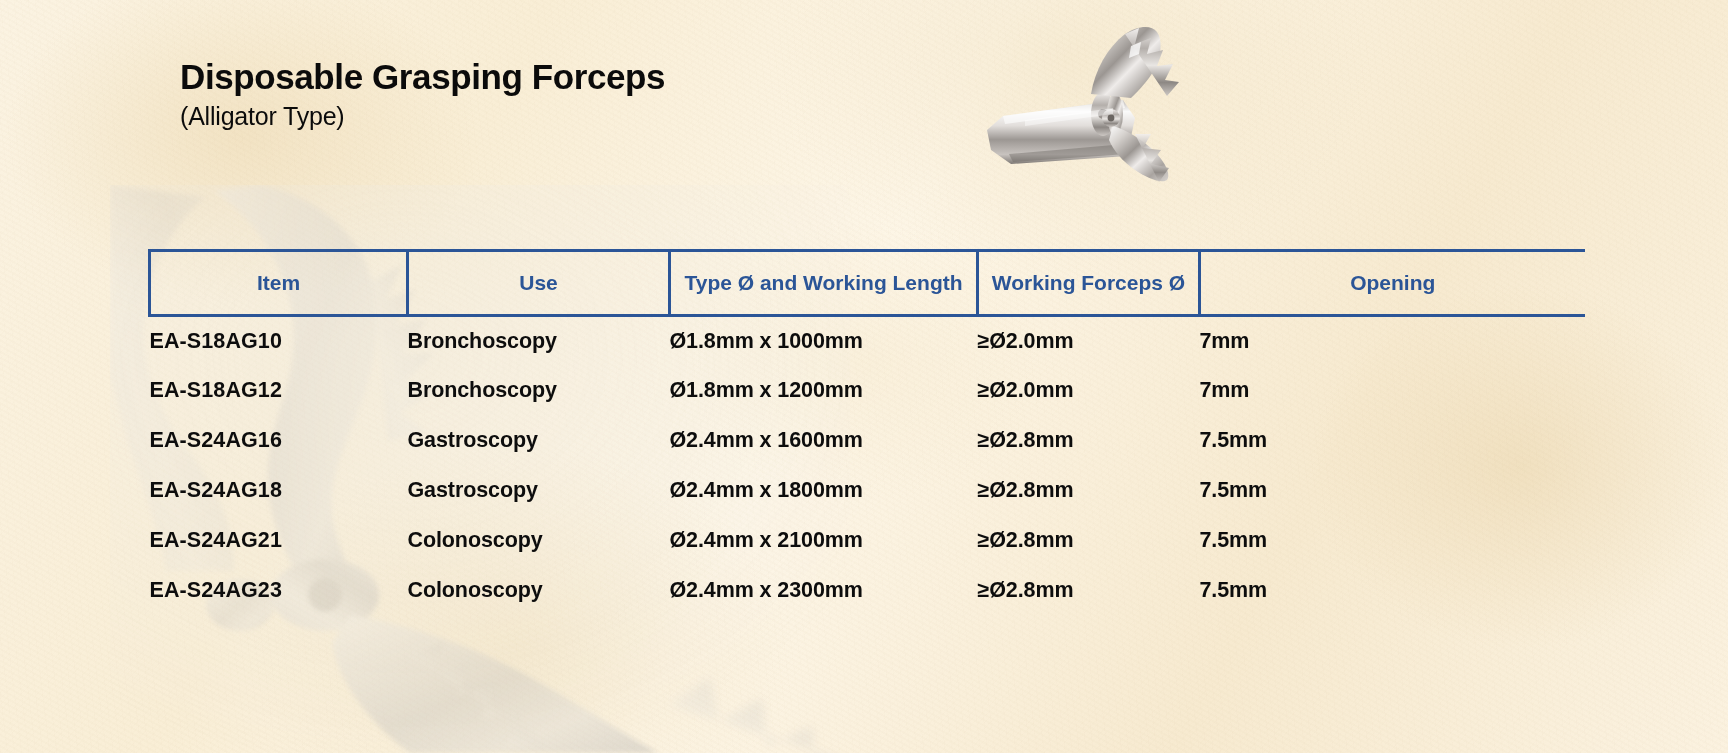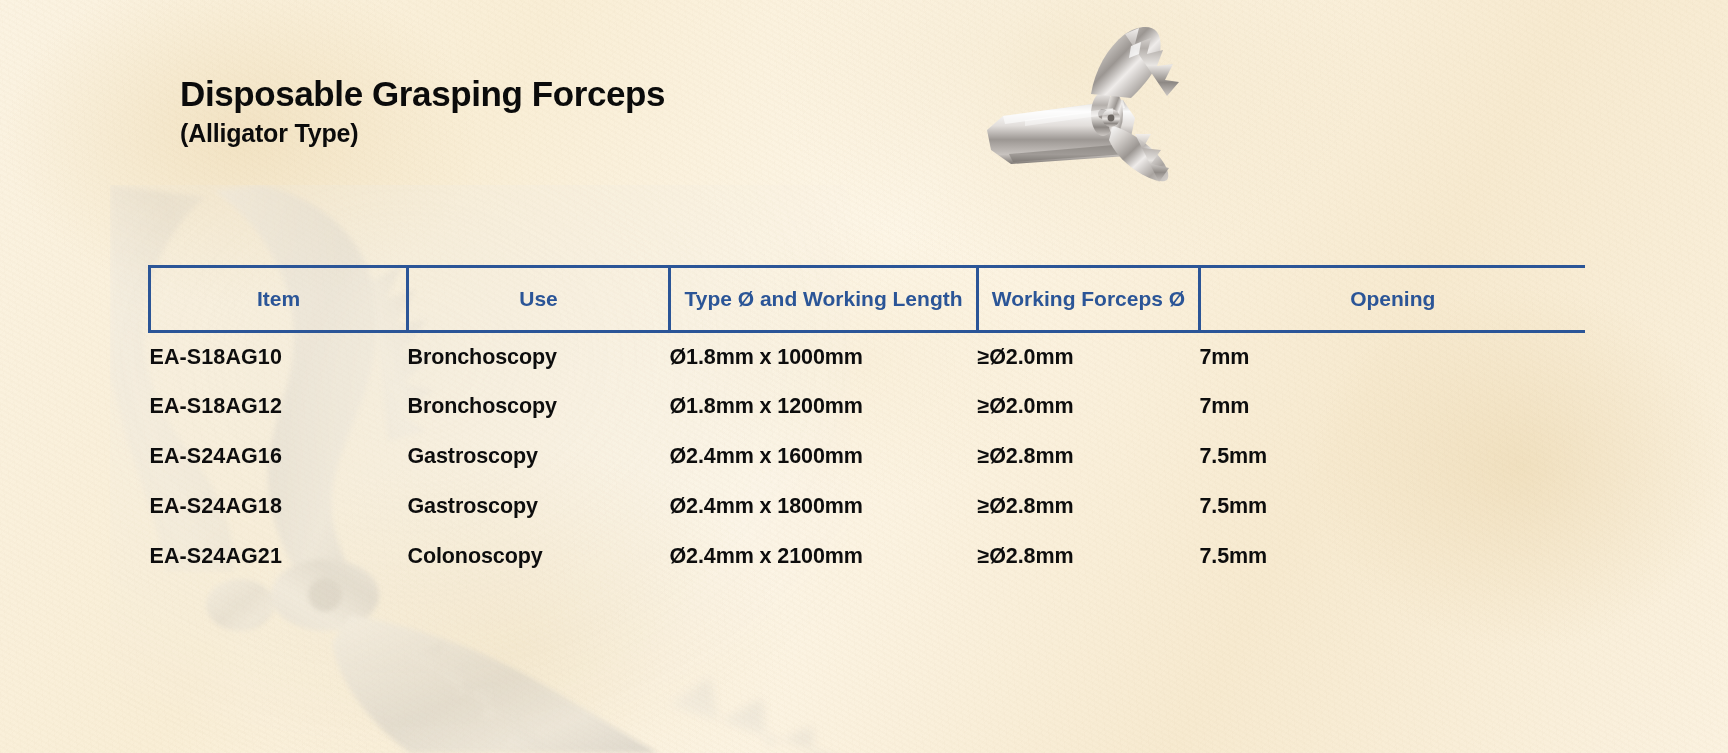--- a/index.html
+++ b/index.html
@@ -34,39 +34,39 @@
   
   #bg-photo{
     position:absolute;
     left:110px; top:185px; width:740px; height:568px;
     opacity:.40; pointer-events:none;
     filter:saturate(.35) contrast(.86);
   }
 
   
   #heading{
-    position:absolute; left:180px; top:74px; z-index:6;
+    position:absolute; left:180px; top:57px; z-index:6;
   }
   #title-main{
     font-size:35px; font-weight:bold; color:#0b0b0b;
     letter-spacing:-.4px; line-height:1.12; white-space:nowrap;
   }
   #title-sub{
-    font-size:25px; font-weight:bold; color:#0b0b0b;
+    font-size:25px; font-weight:normal; color:#0b0b0b;
     letter-spacing:-.2px; margin-top:6px; white-space:nowrap;
   }
 
   
   #hero-photo{
     position:absolute; left:985px; top:22px; width:200px; height:160px; z-index:6;
   }
 
   
   #spec-table{
-    position:absolute; left:148px; top:265px; width:1435px; z-index:5;
+    position:absolute; left:148px; top:249px; width:1435px; z-index:5;
     border-collapse:collapse; table-layout:fixed;
   }
   #spec-table col.c-item    { width:258px; }
   #spec-table col.c-use     { width:262px; }
   #spec-table col.c-tube    { width:308px; }
   #spec-table col.c-channel { width:222px; }
   #spec-table col.c-open    { width:385px; }
 
   #spec-table thead th{
     height:65px;
@@ -250,14 +250,21 @@
         <td class="col-channel">≥Ø2.8mm</td>
         <td class="col-opening">7.5mm</td>
       </tr>
       <tr>
         <td class="col-item">EA-S24AG21</td>
         <td class="col-use">Colonoscopy</td>
         <td class="col-tube">Ø2.4mm x 2100mm</td>
         <td class="col-channel">≥Ø2.8mm</td>
         <td class="col-opening">7.5mm</td>
       </tr>
+      <tr>
+        <td class="col-item">EA-S24AG23</td>
+        <td class="col-use">Colonoscopy</td>
+        <td class="col-tube">Ø2.4mm x 2300mm</td>
+        <td class="col-channel">≥Ø2.8mm</td>
+        <td class="col-opening">7.5mm</td>
+      </tr>
     </tbody>
 </table>
 
 </body></html>

